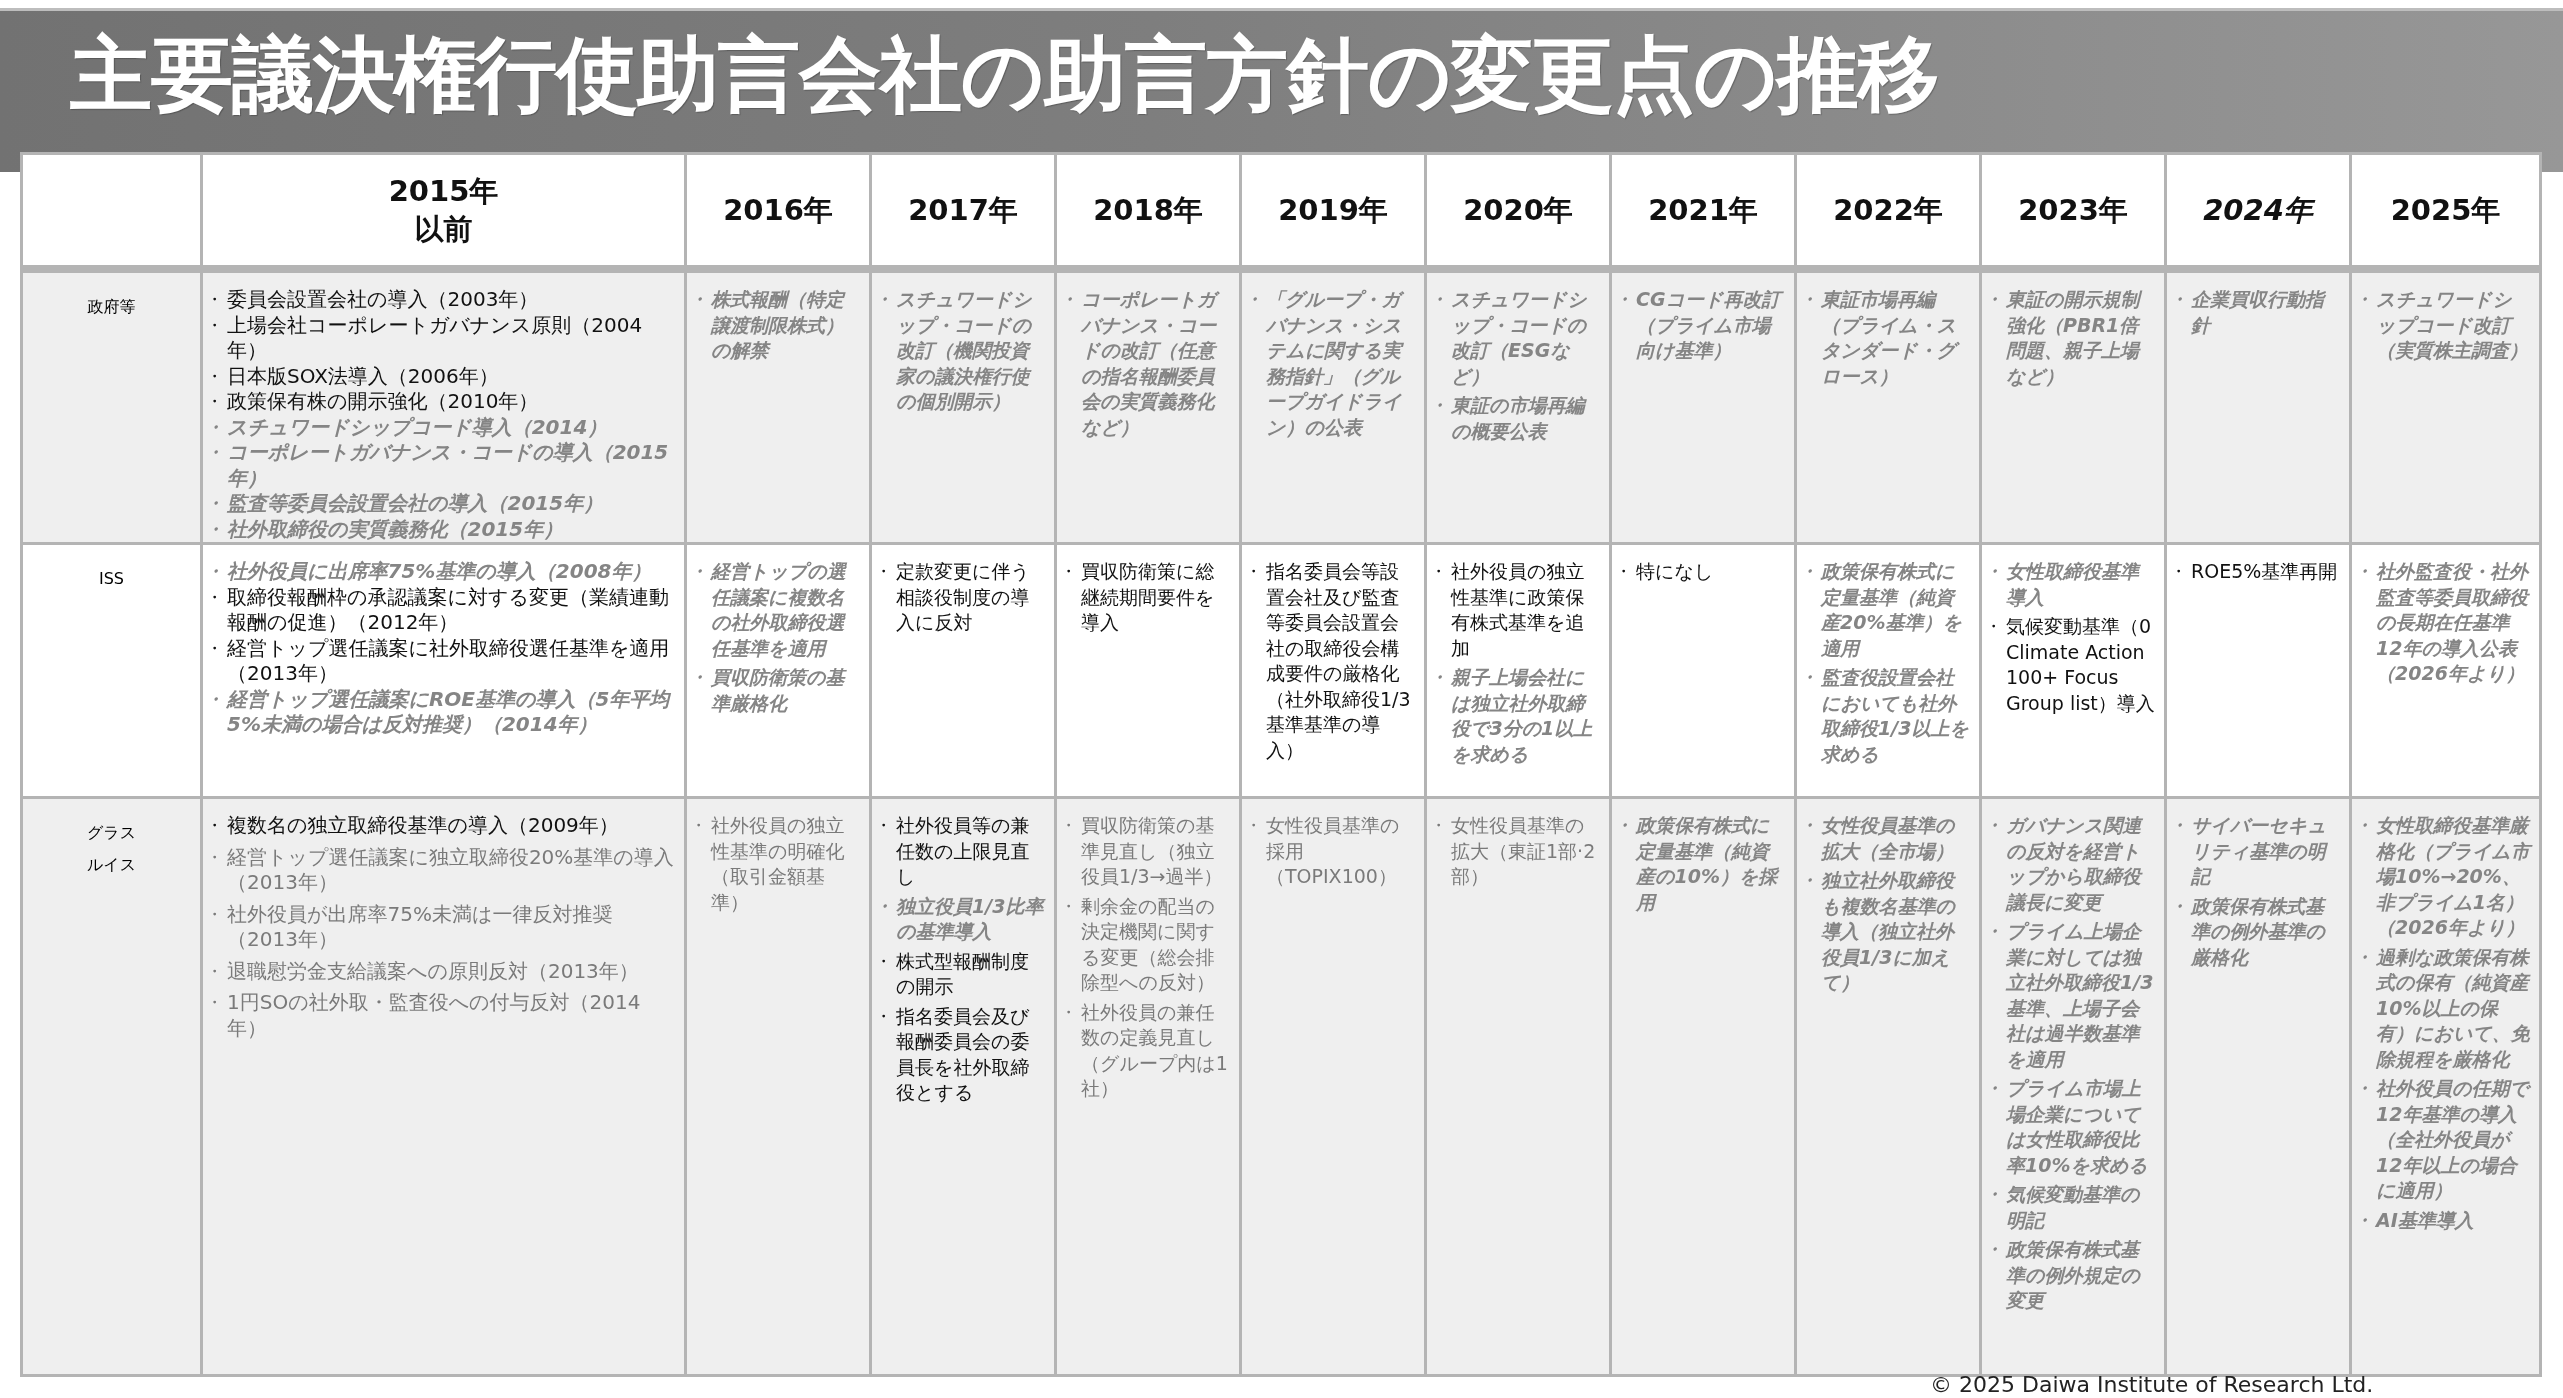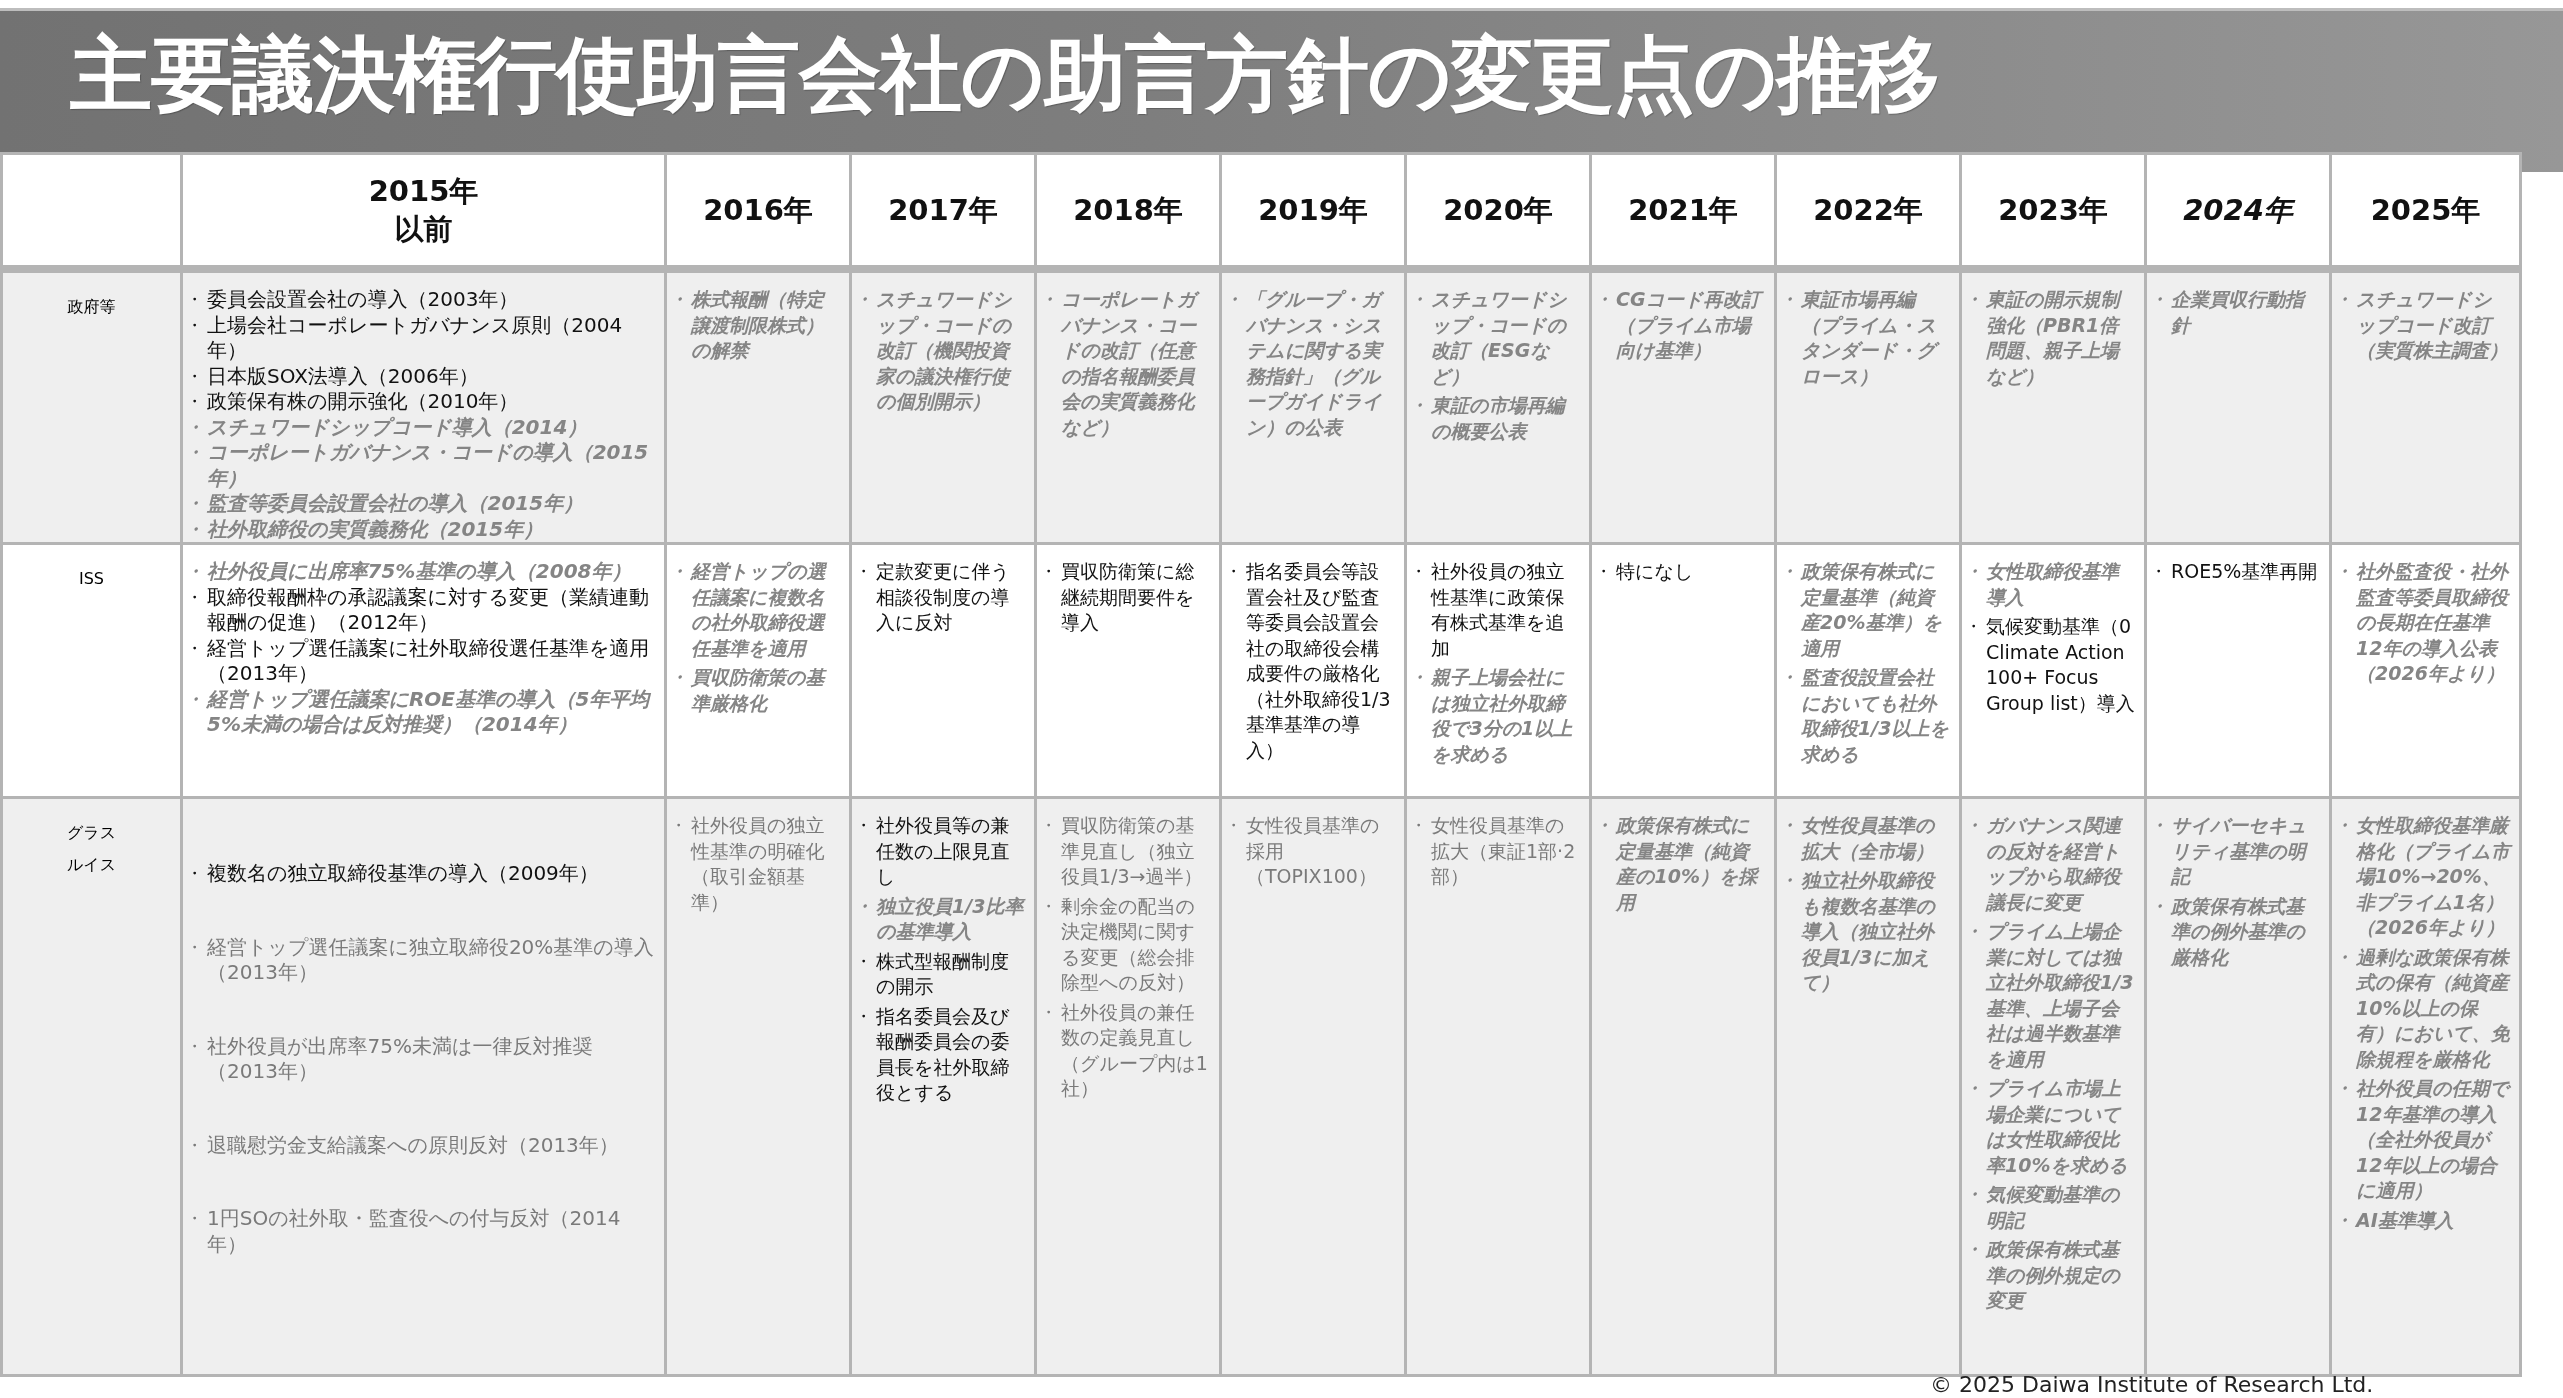--- a/index.html
+++ b/index.html
@@ -4,39 +4,39 @@
 <style>
   html, body { margin:0; padding:0; background:#ffffff; }
   body { width:2563px; height:1398px; position:relative; overflow:hidden;
          font-family:"DejaVu Sans","Liberation Sans",sans-serif; }
   .titlebar { position:absolute; left:0; top:8px; width:2563px; height:164px;
               background:linear-gradient(90deg,#727272 0%,#7e7e7e 45%,#979797 100%);
               border-top:3px solid #bdbdbd; box-sizing:border-box; }
   .title { position:absolute; left:70px; top:14px; color:#ffffff; font-size:82px;
            font-weight:bold; letter-spacing:-1px; white-space:nowrap; line-height:100px;
            text-shadow:1px 1px 1px rgba(0,0,0,0.25); }
-  table.grid { position:absolute; left:0; top:152px; width:2514px;
+  table.grid { position:absolute; left:20px; top:152px; width:2514px;
                border-collapse:collapse; table-layout:fixed;padding-left:40px; }
   table.grid td, table.grid th { border:3px solid #b4b4b4; vertical-align:top; padding:0; }
   table.grid thead th { background:#ffffff; height:110px; vertical-align:middle;
                         text-align:center; font-size:29px; font-weight:bold; color:#111;
                         border-bottom:8px solid #b4b4b4; line-height:38px; }
   tr.row-gov td, tr.row-glass td { background:#efefef; }
   tr.row-iss td { background:#ffffff; }
   tr.row-gov { height:254px; }
   tr.row-iss { height:254px; }
   tr.row-glass { height:578px; }
   td.rowhead { text-align:center; font-size:16px; color:#000000; padding-top:18px !important;
                line-height:32px; }
   ul.items { list-style:none; margin:0; padding:14px 8px 0 8px; }
   ul.items li { position:relative; padding-left:16px; font-size:19px; line-height:25.5px;
                 margin-bottom:4px; }
   ul.items li::before { content:"・"; position:absolute; left:-5px; top:0; font-size:17px; }
   td.wide ul.items li { font-size:20px; line-height:25.5px; margin-bottom:0; }
-  td.wide ul.items li.spaced { margin-bottom:6px;margin-top:48px; }
+  td.wide ul.items li.spaced { margin-bottom:6px; }
   li.black { color:#111111; font-weight:normal; }
   li.grayb { color:#858585; font-weight:bold;font-style:italic; }
   li.grayn { color:#7a7a7a; font-weight:normal; }
   .footer { position:absolute; left:1930px; top:1372px; font-size:22px; color:#222;
             font-family:"DejaVu Sans","Liberation Sans",sans-serif; white-space:nowrap; }
 </style>
 </head>
 <body>
 
 <div class="titlebar">

